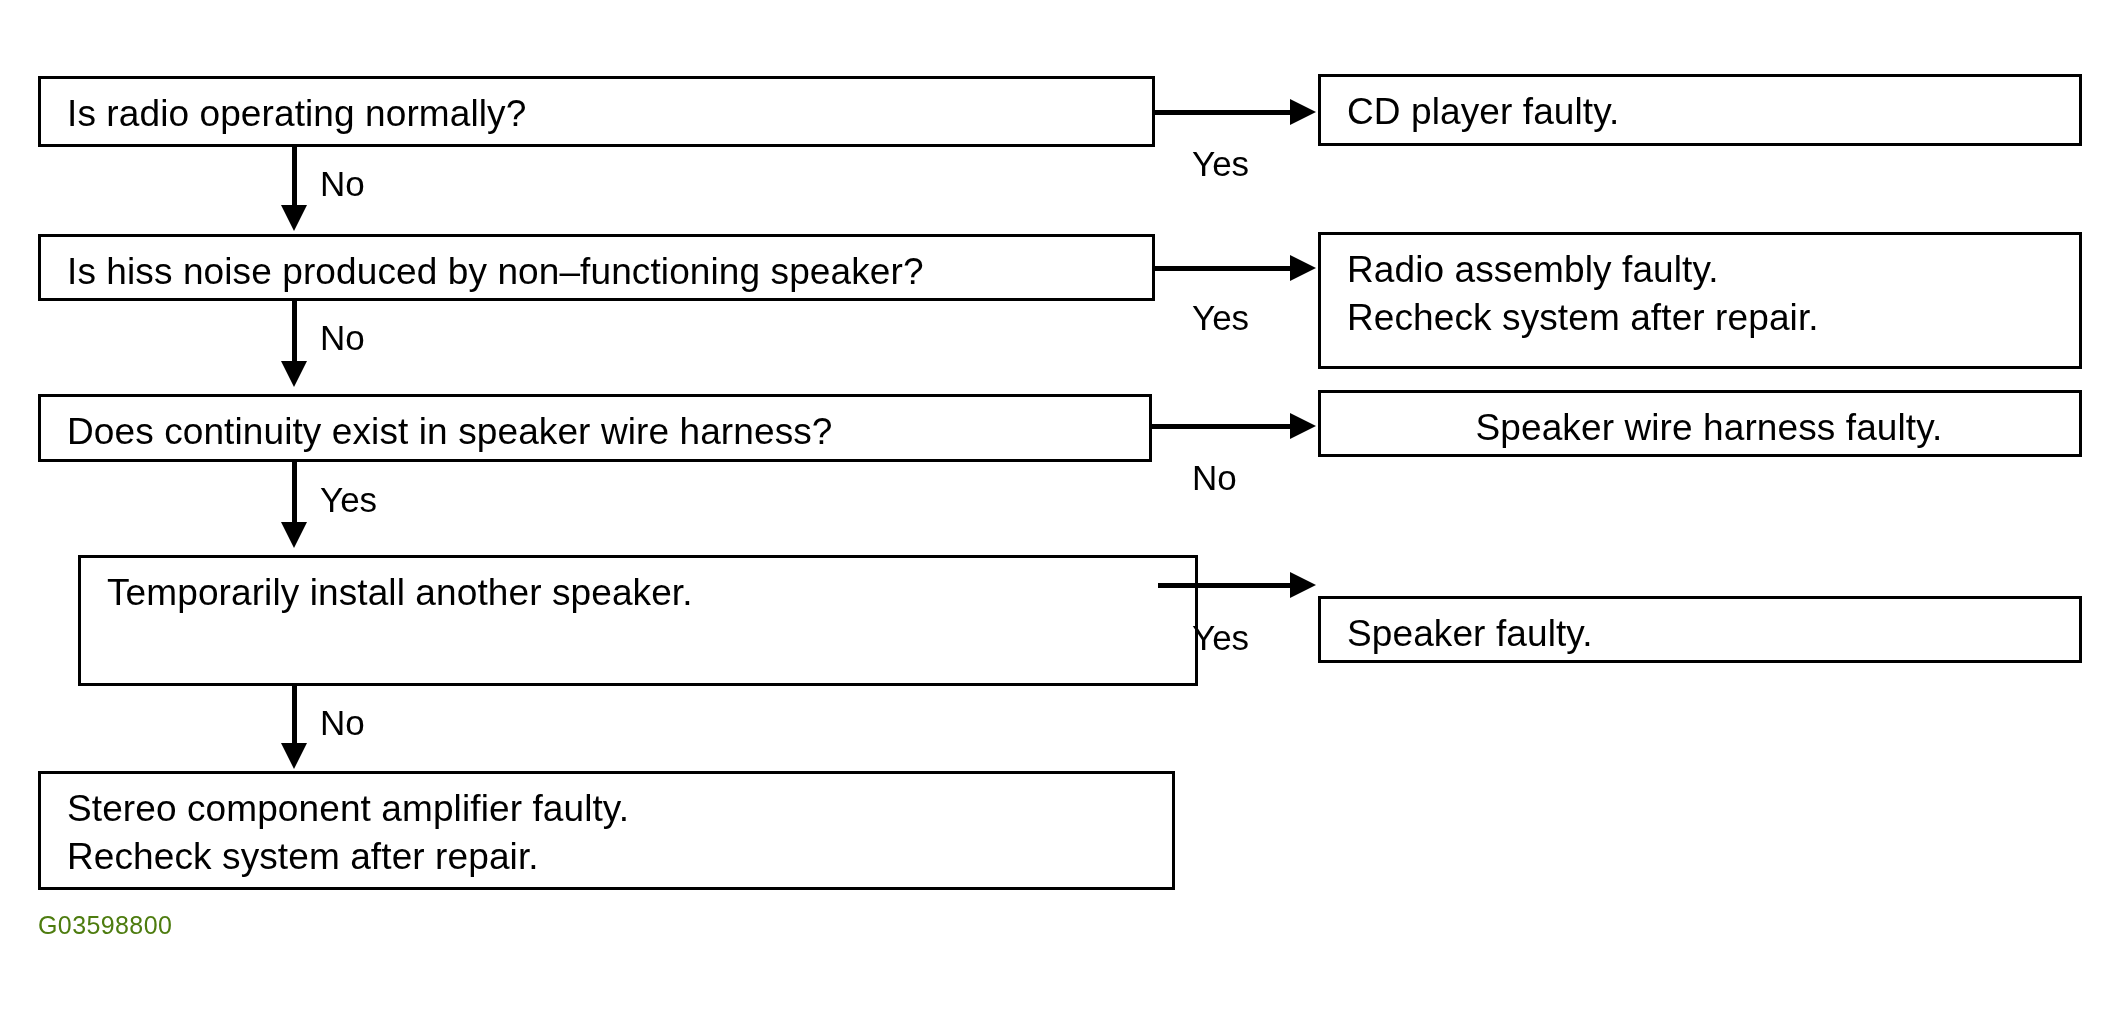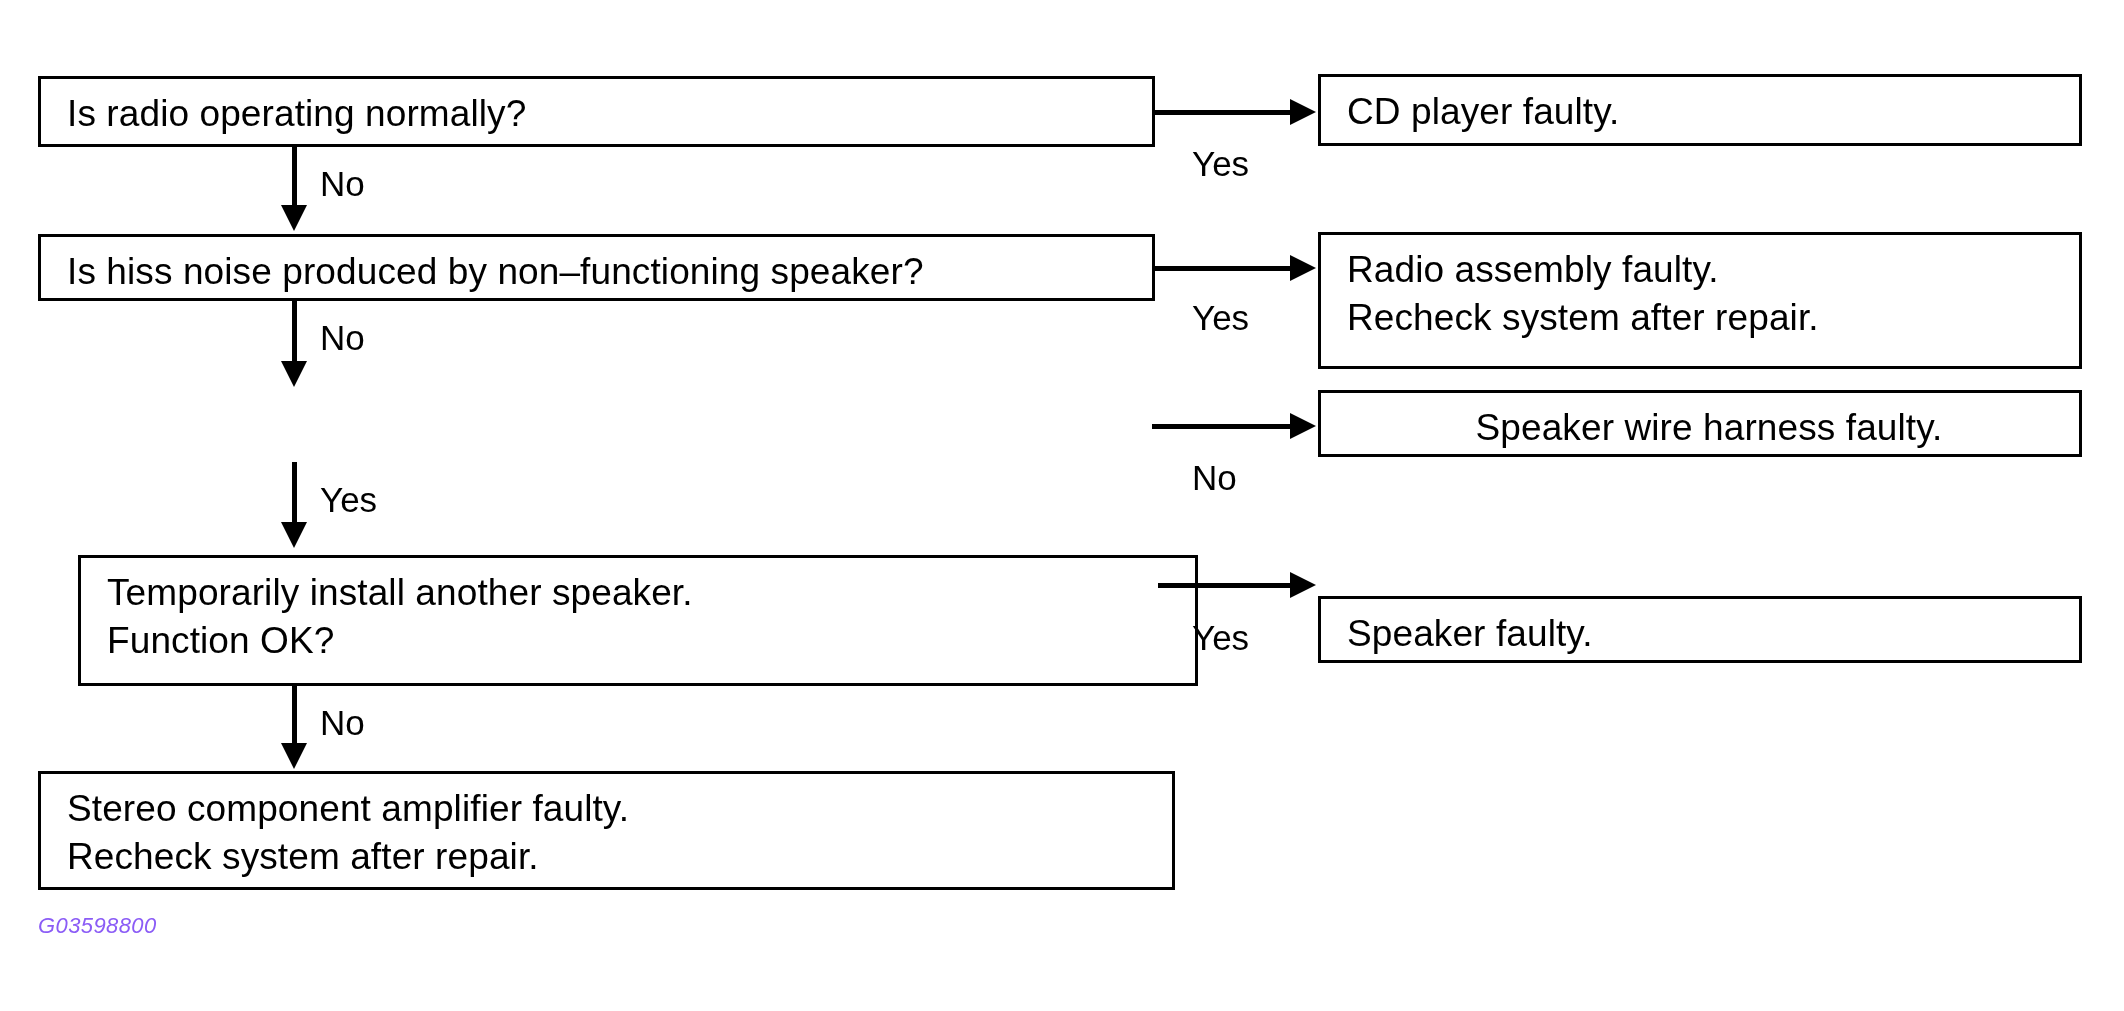--- a/index.html
+++ b/index.html
@@ -72,26 +72,25 @@
     border-right: 13px solid transparent;
     border-top: 26px solid #000000;
   }
   .stub {
     position: absolute;
     height: 0;
     border-top: 5px solid #000000;
   }
   .figure-code {
     position: absolute;
-    font-size: 22px;
+    font-size: 25px;
     line-height: 27px;
     letter-spacing: 0.4px;
     white-space: nowrap;
-    color: #8b5cf6;
-    font-style: italic;
+    color: #4d7c0f;
   }
 </style>
 </head>
 <body>
 
 <div id="canvas">
 
   <div class="box" style="left:38px; top:76px; width:1117px; height:71px;">
     <div class="lines">
       <span class="line">Is radio operating normally?</span>
@@ -128,40 +127,44 @@
     <div class="lines">
       <span class="line">Radio assembly faulty.</span>
       <span class="line">Recheck system after repair.</span>
     </div>
   </div>
 
   <div class="v-conn" style="left:292px; top:301px; height:62px;"></div>
   <div class="v-arrowhead" style="left:281px; top:361px;"></div>
   <div class="edge-label" style="left:320px; top:320px;">No</div>
 
+  <div class="box" style="left:38px; top:394px; width:1114px; height:68px;">
+    <div class="lines">
+      <span class="line">Does continuity exist in speaker wire harness?</span>
+    </div>
+  </div>
 
   <div class="stub" style="left:1152px; top:424px; width:12px;"></div>
   <div class="h-conn" style="left:1157px; top:424px; width:135px;"></div>
   <div class="h-arrowhead" style="left:1290px; top:413px;"></div>
   <div class="edge-label" style="left:1192px; top:460px;">No</div>
 
   <div class="box" style="left:1318px; top:390px; width:764px; height:67px;text-align:center;">
     <div class="lines">
       <span class="line">Speaker wire harness faulty.</span>
     </div>
   </div>
 
   <div class="v-conn" style="left:292px; top:462px; height:62px;"></div>
   <div class="v-arrowhead" style="left:281px; top:522px;"></div>
   <div class="edge-label" style="left:320px; top:482px;">Yes</div>
 
   <div class="box" style="left:38px; top:555px; width:1120px; height:131px;margin-left:40px;">
     <div class="lines">
       <span class="line">Temporarily install another speaker.</span>
-      <span class="line">Function OK?</span>
     </div>
   </div>
 
   <div class="stub" style="left:1158px; top:583px; width:12px;"></div>
   <div class="h-conn" style="left:1163px; top:583px; width:129px;"></div>
   <div class="h-arrowhead" style="left:1290px; top:572px;"></div>
   <div class="edge-label" style="left:1192px; top:620px;">Yes</div>
 
   <div class="box" style="left:1318px; top:548px; width:764px; height:67px;margin-top:48px;">
     <div class="lines">

